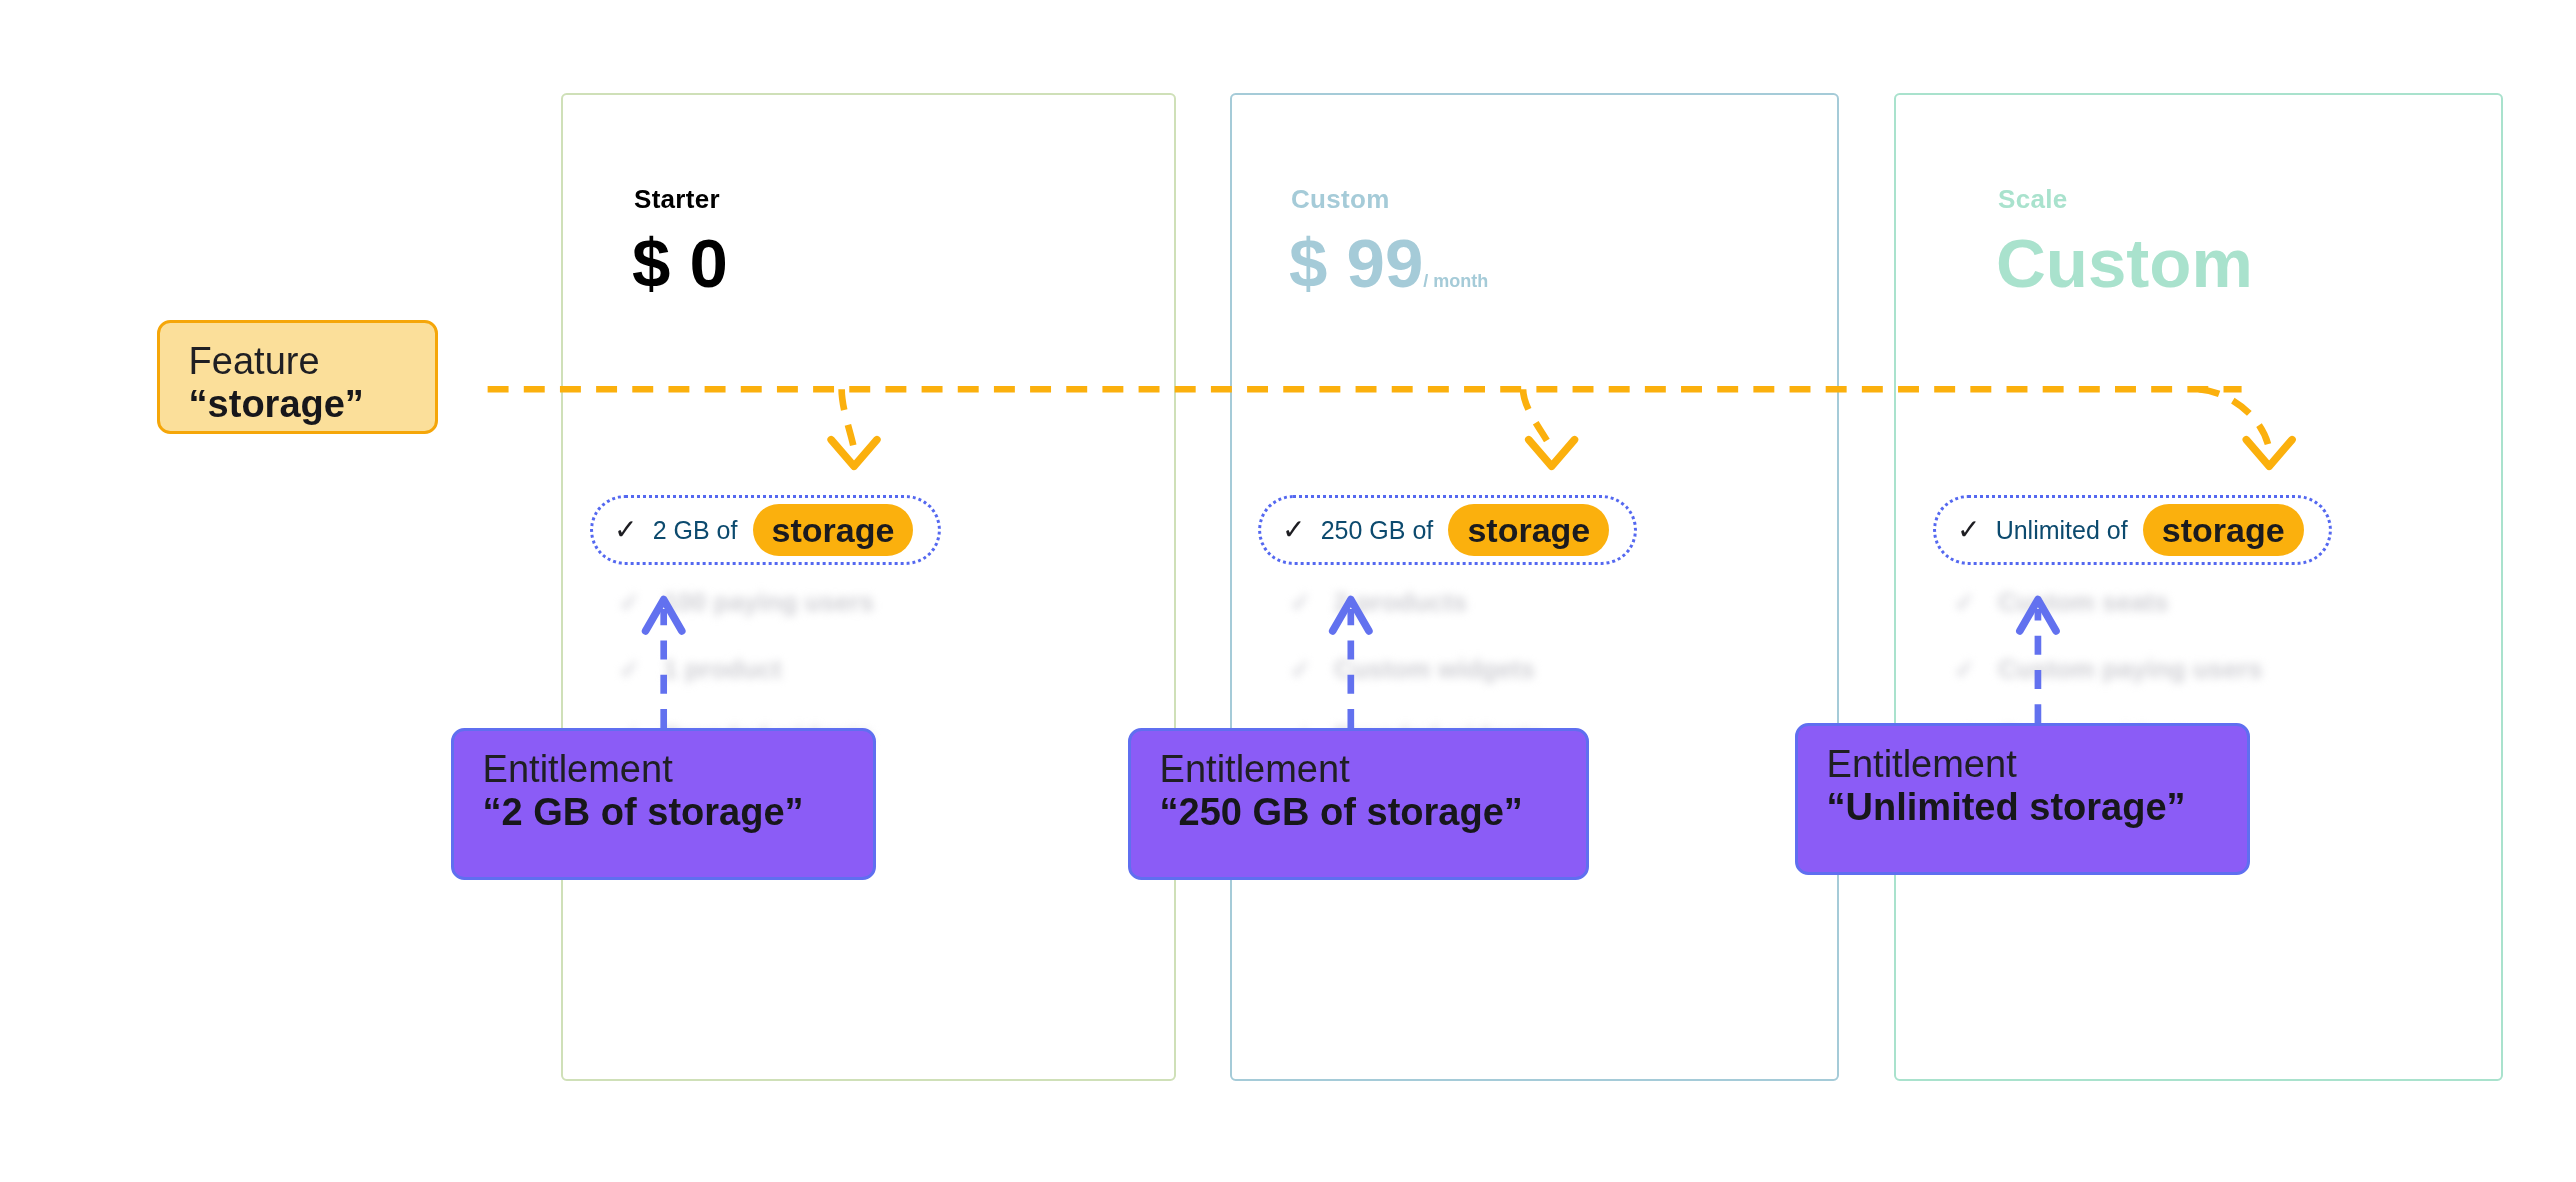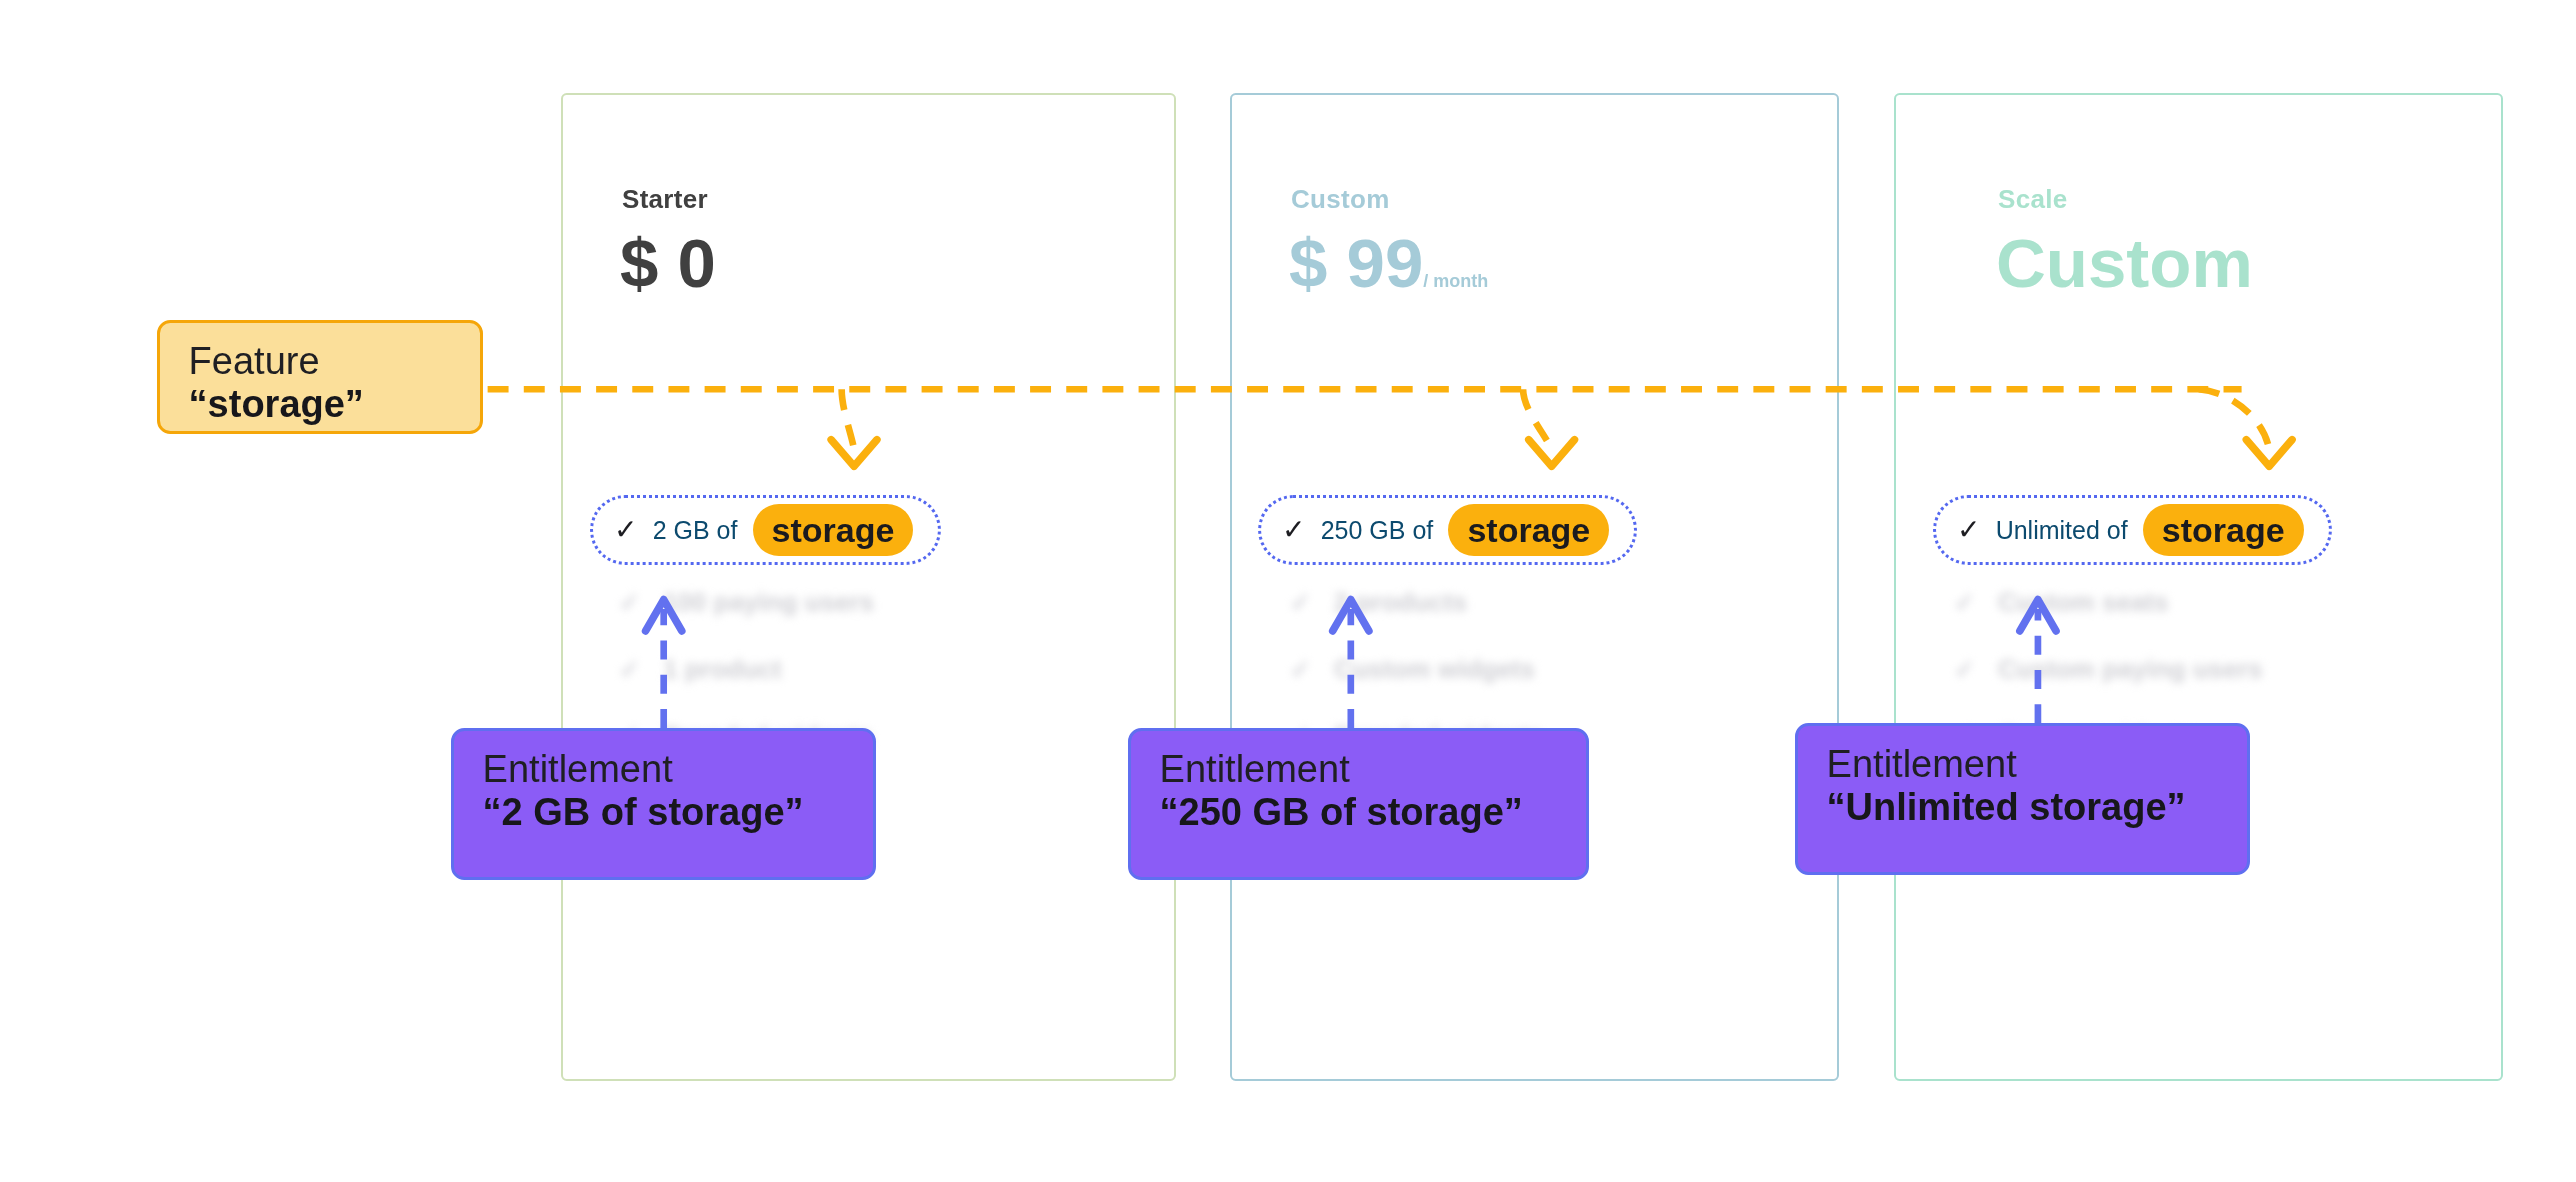--- a/index.html
+++ b/index.html
@@ -24,21 +24,21 @@
   .plan-name{
     position:absolute;top:89px;left:59px;
     font-size:26px;font-weight:bold;letter-spacing:0.3px;
   }
   .plan-price{
     position:absolute;top:126px;left:57px;
     font-size:69px;font-weight:bold;line-height:1.25;white-space:nowrap;
   }
   .plan-price .per{font-size:18px;font-weight:bold;vertical-align:baseline;}
 
-  #card-0 .plan-name,#card-0 .plan-price{color:#404040;}
+  #card-0 .plan-name,#card-0 .plan-price{color:#000000;margin-left:12px;}
   #card-1 .plan-name,#card-1 .plan-price{color:#a5cbd8;}
   #card-2 .plan-name,#card-2 .plan-price{color:#a9e2cd;margin-left:43px;}
 
   
   .feat-list{position:absolute;left:619px;top:569px;width:533px;}
   .feat-row{
     display:flex;align-items:center;gap:23px;height:67px;
     font-size:26px;font-weight:bold;color:#cfcfd4;
     filter:blur(4px);
   }
@@ -62,21 +62,21 @@
 
   
   .callout{
     position:absolute;box-sizing:border-box;
     border-radius:13.3px;padding:17px 25px 21px 28.6px;
   }
   .callout .line1{font-size:38px;color:#1f1f23;line-height:1.12;}
   .callout .line2{font-size:38px;font-weight:bold;color:#17171b;line-height:1.15;}
 
   #feature-callout{
-    left:157px;top:320px;width:326px;height:114px;
+    left:157px;top:320px;width:281px;height:114px;
     background:#fbdf9a;border:3.8px solid #f5a609;
   }
   .ent-callout{background:#8b5cf6;border:3.8px solid #5f6ff0;}
   #ent-callout-0{left:451px;top:728px;width:425px;height:152px;}
   #ent-callout-1{left:1128px;top:728px;width:461px;height:152px;}
   #ent-callout-2{left:1795px;top:723px;width:455px;height:152px;}
 
   svg.overlay{position:absolute;inset:0;width:2576px;height:1182px;pointer-events:none;}
 </style>
 </head>

